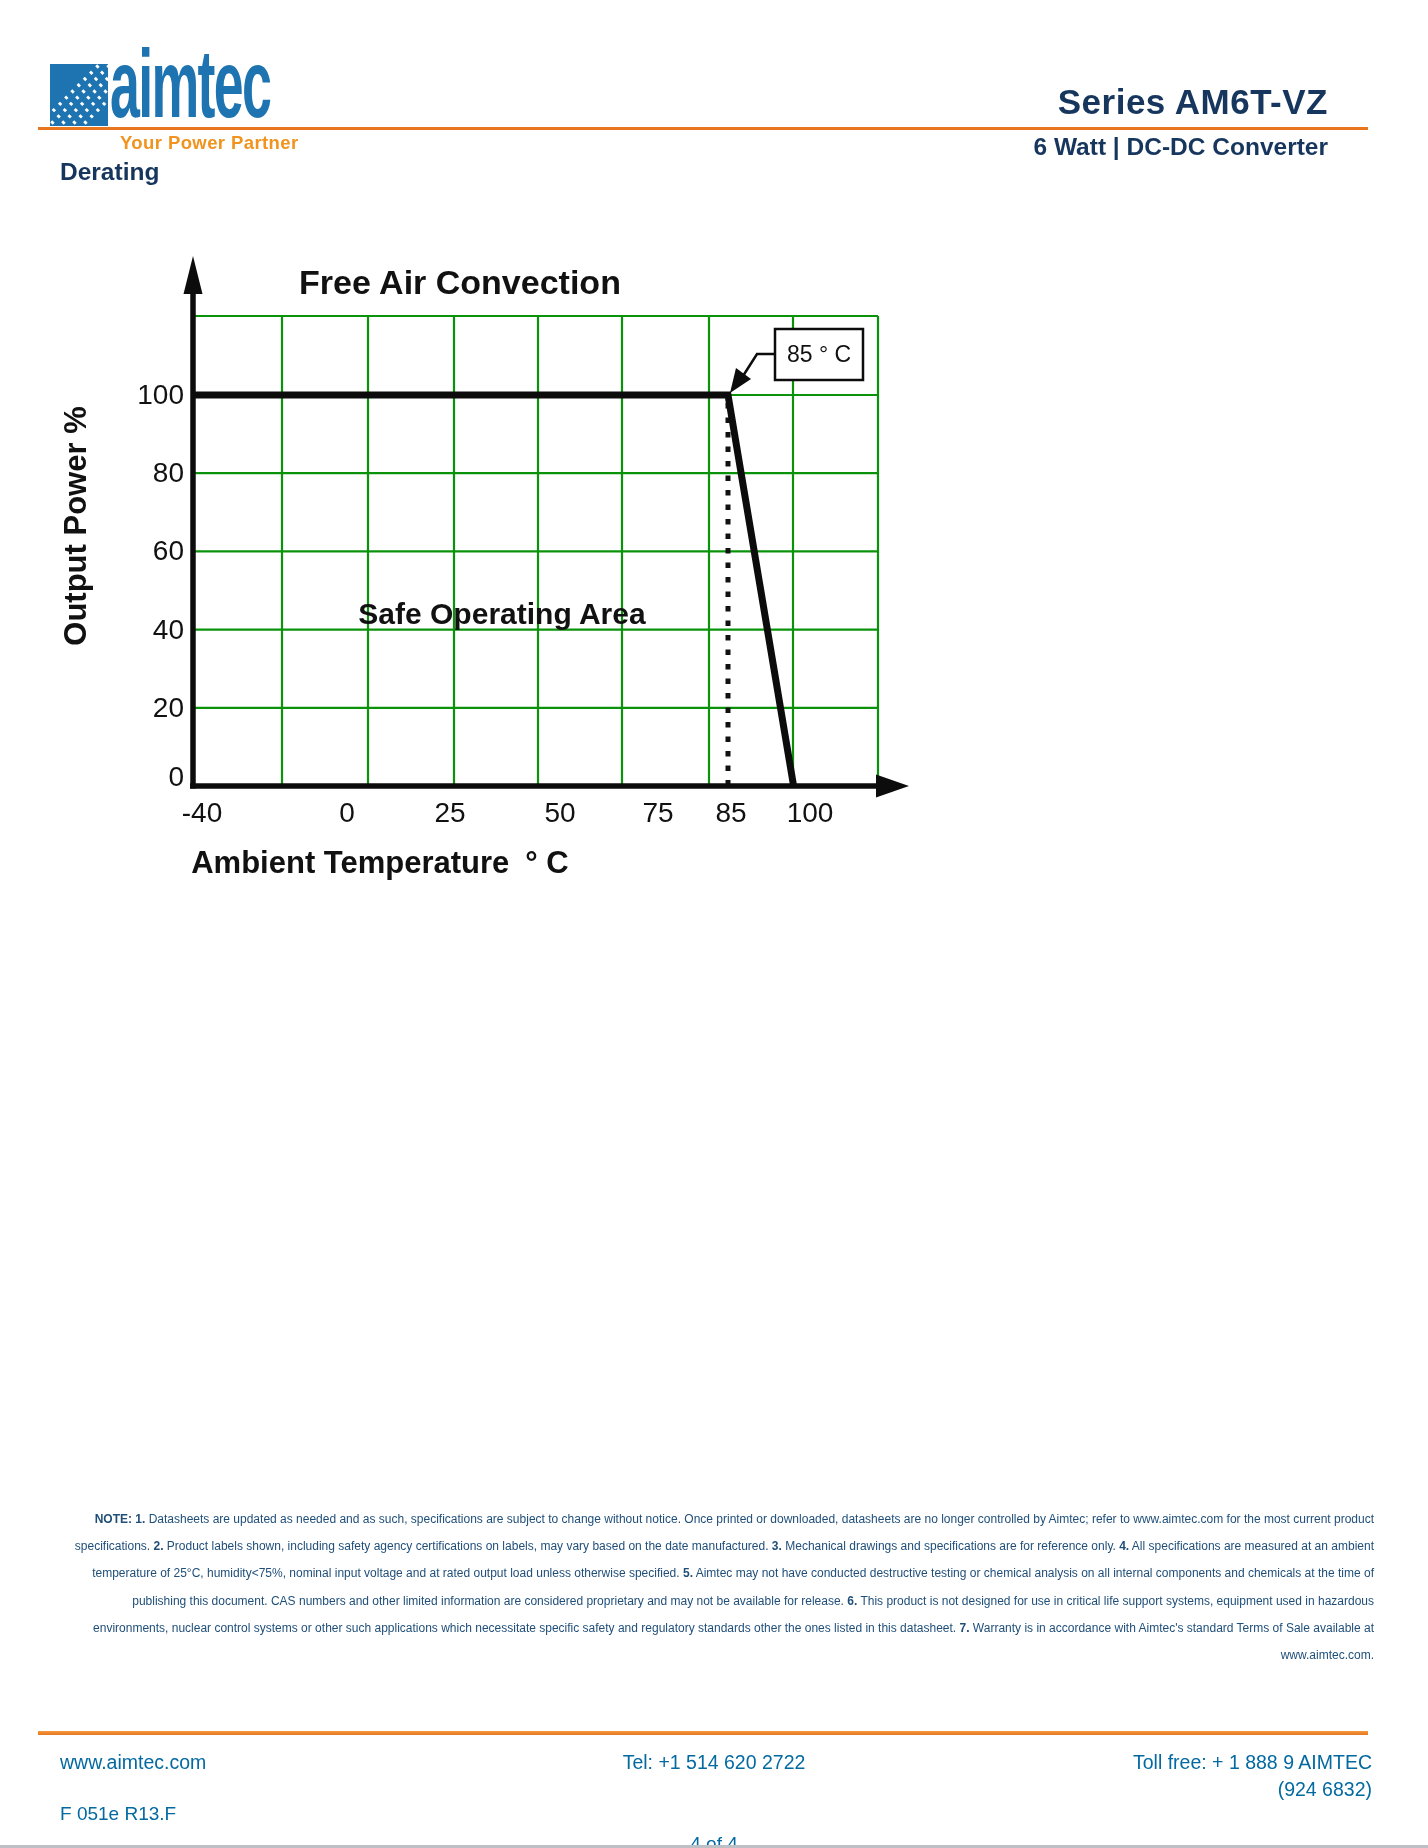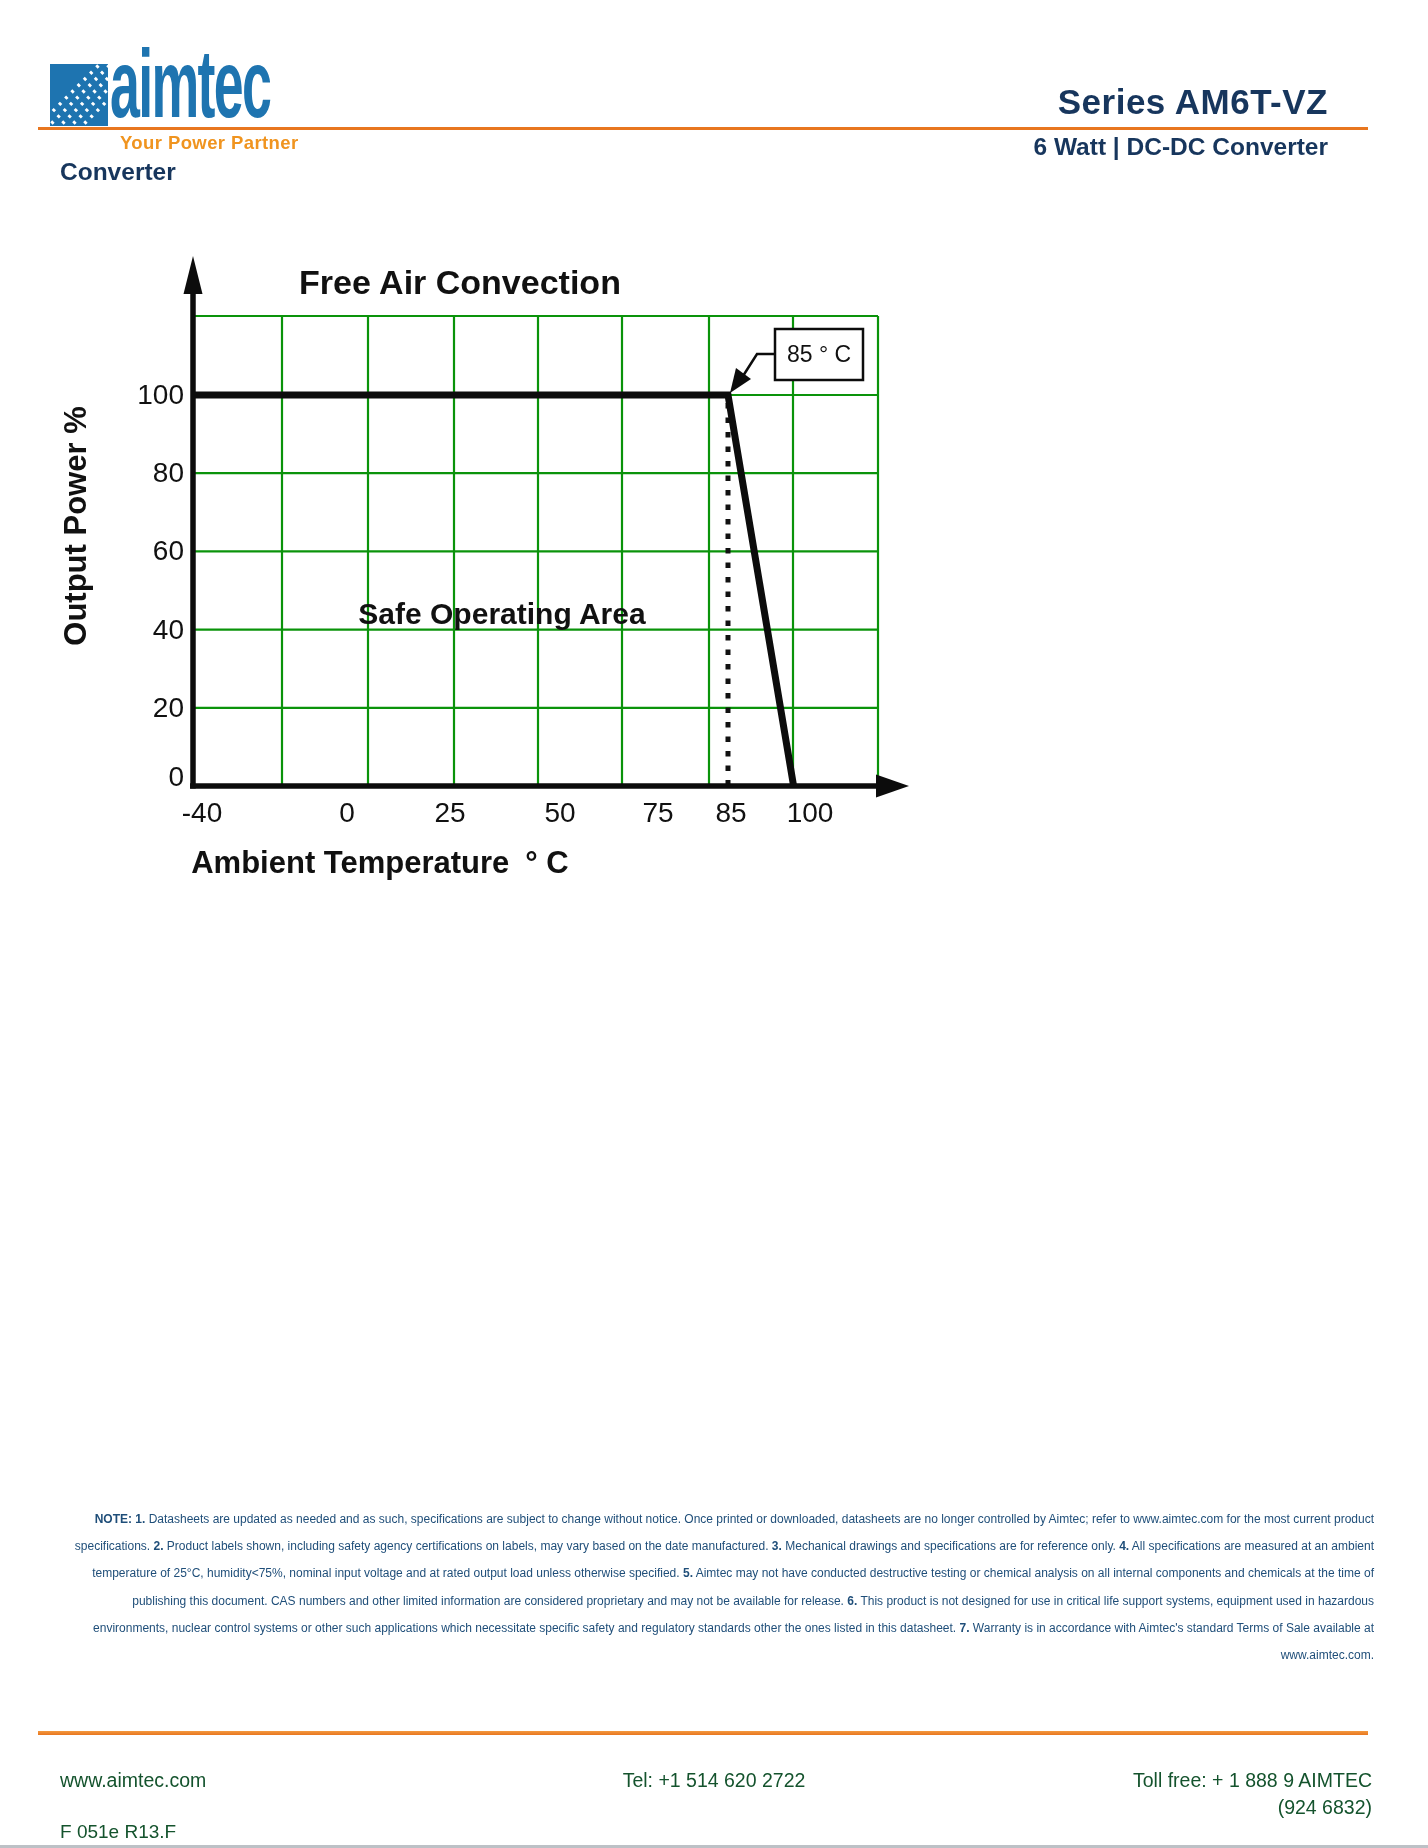--- a/index.html
+++ b/index.html
@@ -56,21 +56,21 @@
     font-size:12px;line-height:27.2px;color:var(--notes_blue,#1f4e79);
     text-align:right;
   }
   .notes b{font-weight:bold;}
 
   
   .footer-rule{
     position:absolute;left:38px;top:1731px;width:1330px;height:4px;
     background:linear-gradient(#f3993f,var(--rule_orange,#e8761f));
   }
-  .ft{font-size:19.5px;color:#14532d;white-space:nowrap;margin-top:18px;}
+  .ft{font-size:19.5px;color:#0369a1;white-space:nowrap;}
   .ft-small{font-size:15px;color:#1b1b1b;white-space:nowrap;}
   .center-col{left:0;right:0;text-align:center;}
   .right-col{right:56px;text-align:right;}
   .bottom-edge{position:absolute;left:0;right:0;bottom:0;height:3px;background:#bdc1c6;}
 </style>
 </head>
 <body>
 
 <div class="page">
 
@@ -82,21 +82,21 @@
       <line x1="0" y1="72" x2="80" y2="-8"></line>
       <line x1="11" y1="72" x2="91" y2="-8"></line>
       <line x1="22" y1="72" x2="102" y2="-8"></line>
     </g>
   </svg>
   <div class="logo-text">aimtec</div>
   <div class="header-rule"></div>
   <div class="tagline">Your Power Partner</div>
   <div class="series-title">Series AM6T-VZ</div>
   <div class="subtitle">6 Watt | DC-DC Converter</div>
-  <div class="section-title">Converter</div>
+  <div class="section-title">Derating</div>
 
   <div class="chart-wrap">
     <svg id="chart-svg" width="900" height="680" viewBox="0 0 900 680">
       <g id="layer-grid">
           <line x1="153" y1="86" x2="838" y2="86" class="grid"></line>
           <line x1="838" y1="86" x2="838" y2="556" class="grid"></line>
           <line x1="153" y1="477.8" x2="838" y2="477.8" class="grid"></line>
           <line x1="153" y1="399.6" x2="838" y2="399.6" class="grid"></line>
           <line x1="153" y1="321.4" x2="838" y2="321.4" class="grid"></line>
           <line x1="153" y1="243.2" x2="838" y2="243.2" class="grid"></line>

